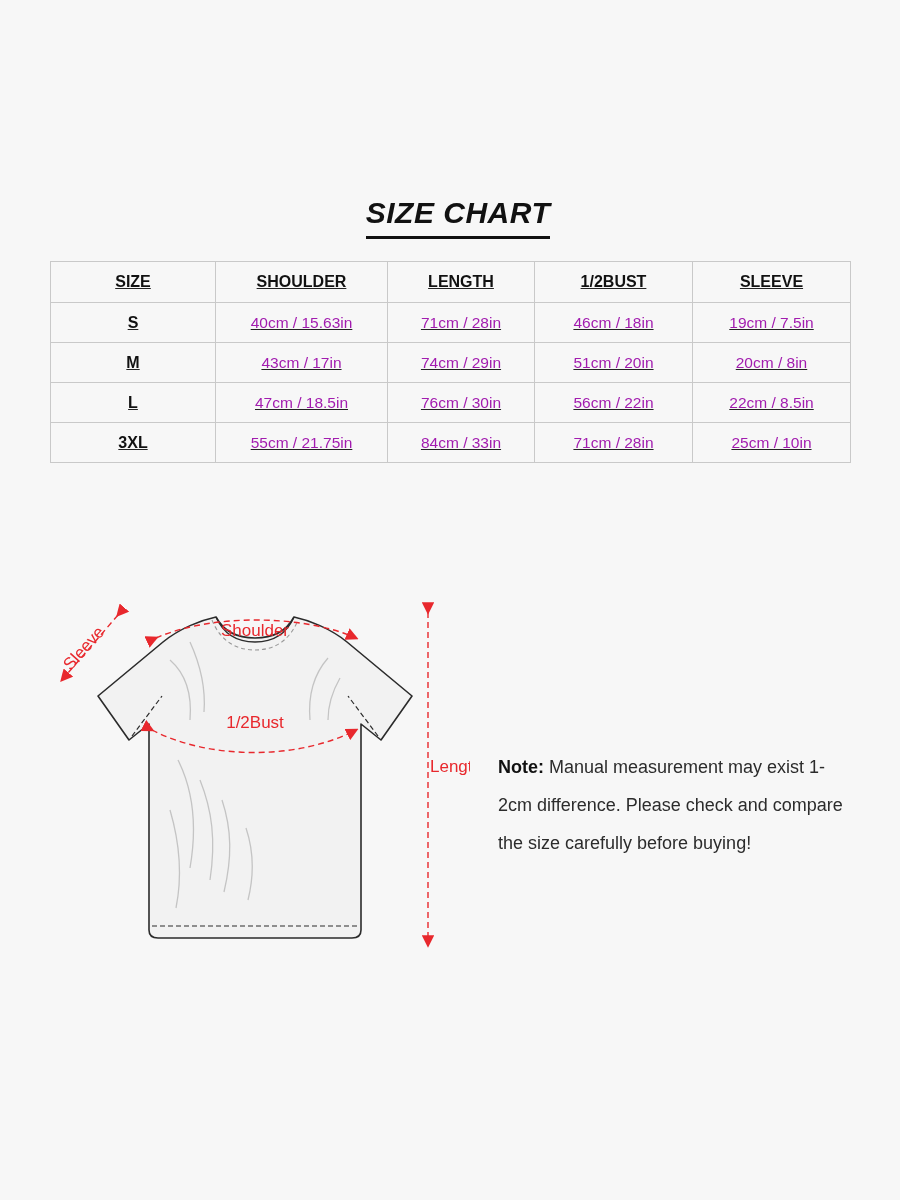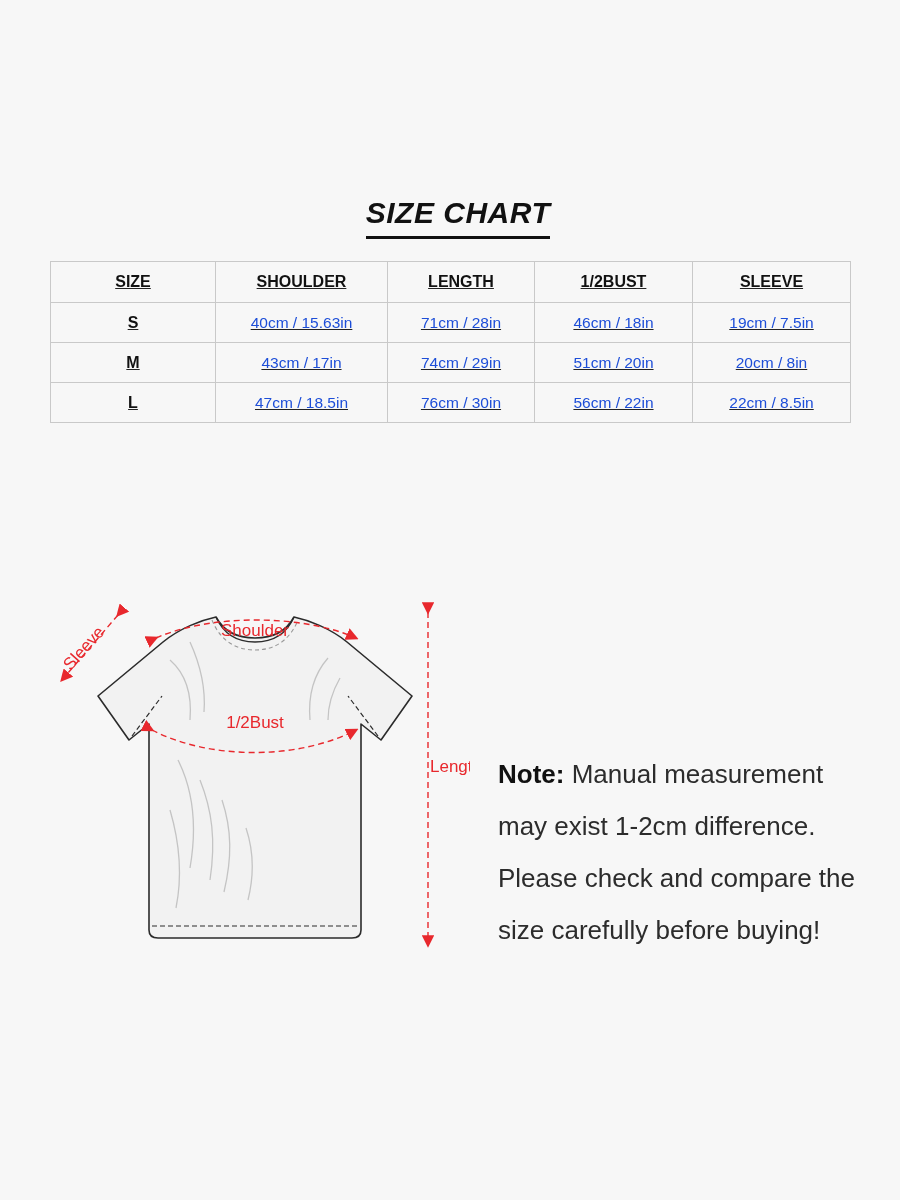--- a/index.html
+++ b/index.html
@@ -48,21 +48,21 @@
     width: 800px;
     table-layout: fixed;
   }
   table.size-chart td,
   table.size-chart th {
     border: 1px solid #c9c9c9;
     height: 39px;
     text-align: center;
     vertical-align: middle;
     font-size: 15.5px;
-    color: #1d4ed8;
+    color: #a21caf;
     font-weight: normal;
     padding: 0;
   }
   table.size-chart thead th {
     font-weight: bold;
     font-size: 16px;
     color: #111;
     height: 40px;
   }
   table.size-chart tbody td.size-col {
@@ -86,22 +86,22 @@
     height: 400px;
   }
   .diagram svg { display: block; }
 
   
   .note {
     position: absolute;
     left: 498px;
     top: 748px;
     width: 360px;
-    font-size: 26px;
-    line-height: 52px;
+    font-size: 18px;
+    line-height: 38px;
     color: #2c2c2c;
   }
   .note b { font-weight: bold; color: #111; }
 </style>
 </head>
 <body>
 
 <div class="title-wrap">
   <div class="title">SIZE CHART</div>
 </div>
@@ -138,20 +138,27 @@
         <td>74cm / 29in</td>
         <td>51cm / 20in</td>
         <td>20cm / 8in</td>
       </tr>
       <tr>
         <td class="size-col">L</td>
         <td>47cm / 18.5in</td>
         <td>76cm / 30in</td>
         <td>56cm / 22in</td>
         <td>22cm / 8.5in</td>
+      </tr>
+      <tr>
+        <td class="size-col">3XL</td>
+        <td>55cm / 21.75in</td>
+        <td>84cm / 33in</td>
+        <td>71cm / 28in</td>
+        <td>25cm / 10in</td>
       </tr>
     </tbody>
   </table>
 </div>
 
 <div class="diagram">
   <svg width="430" height="400" viewBox="0 0 430 400" xmlns="http://www.w3.org/2000/svg">
     <defs>
       <marker id="arrR" markerWidth="9" markerHeight="9" refX="7" refY="4.5" orient="auto">
         <path d="M0,0 L9,4.5 L0,9 z" fill="#e8282d"></path>

